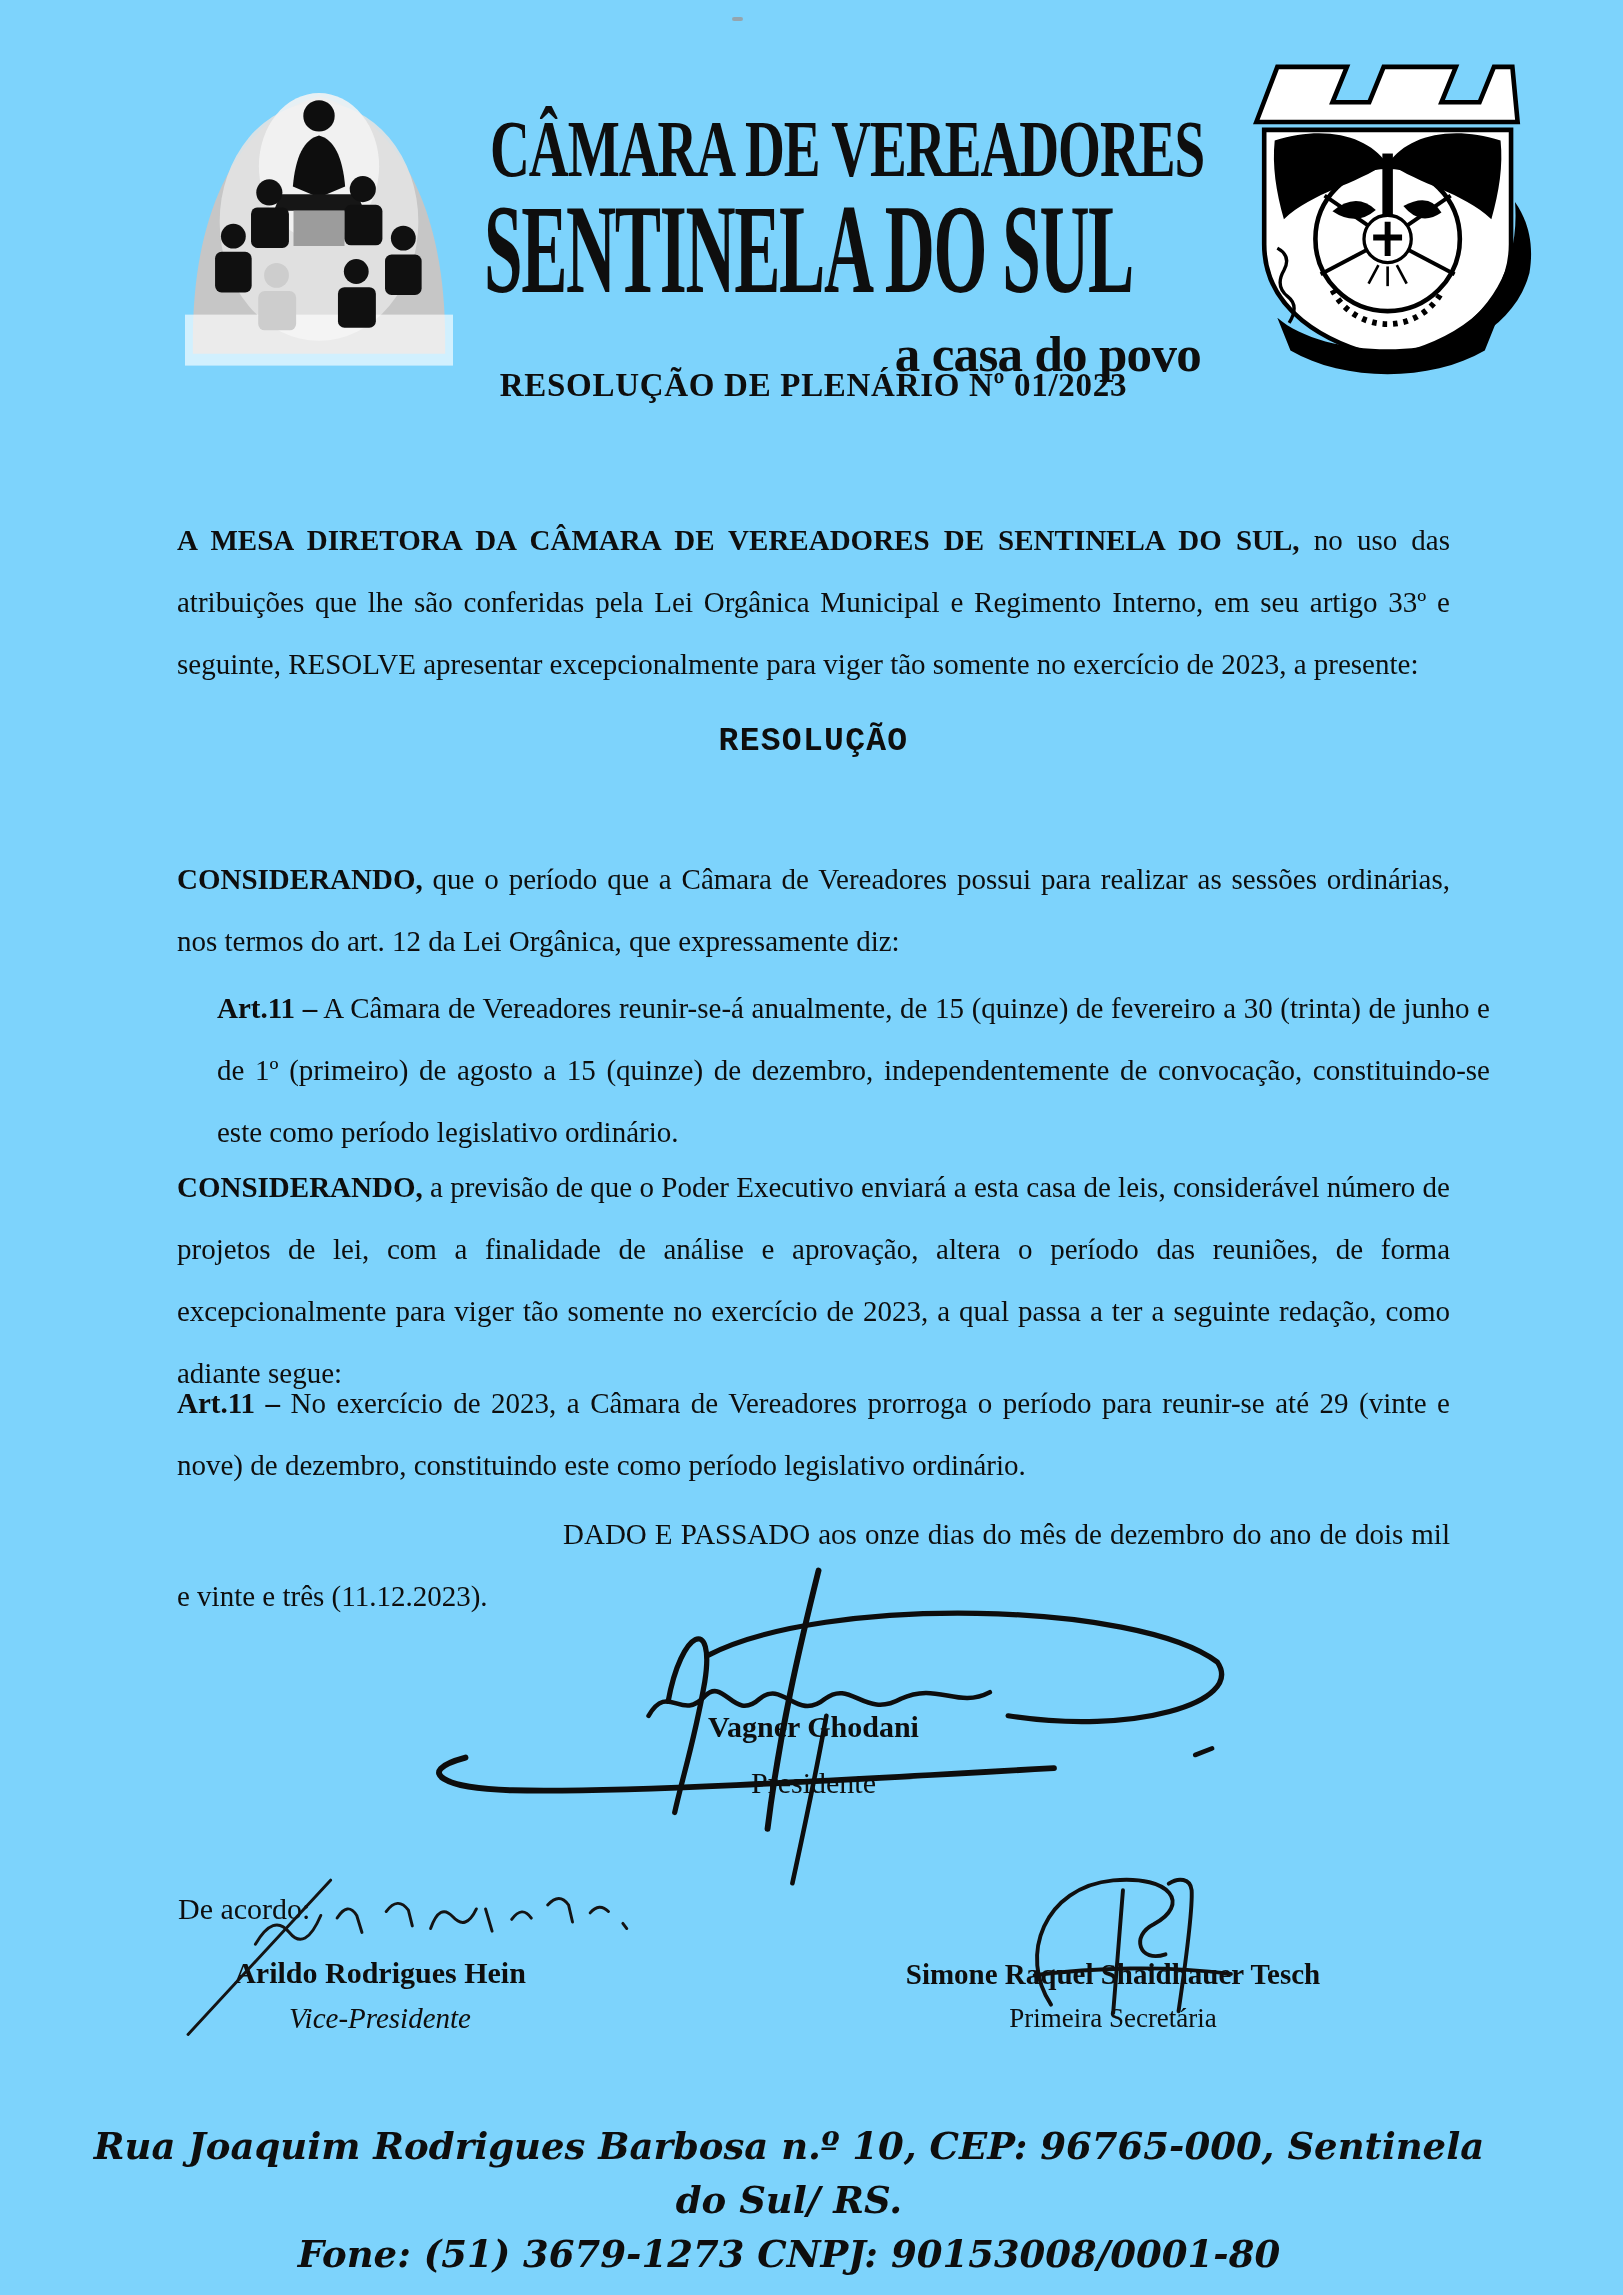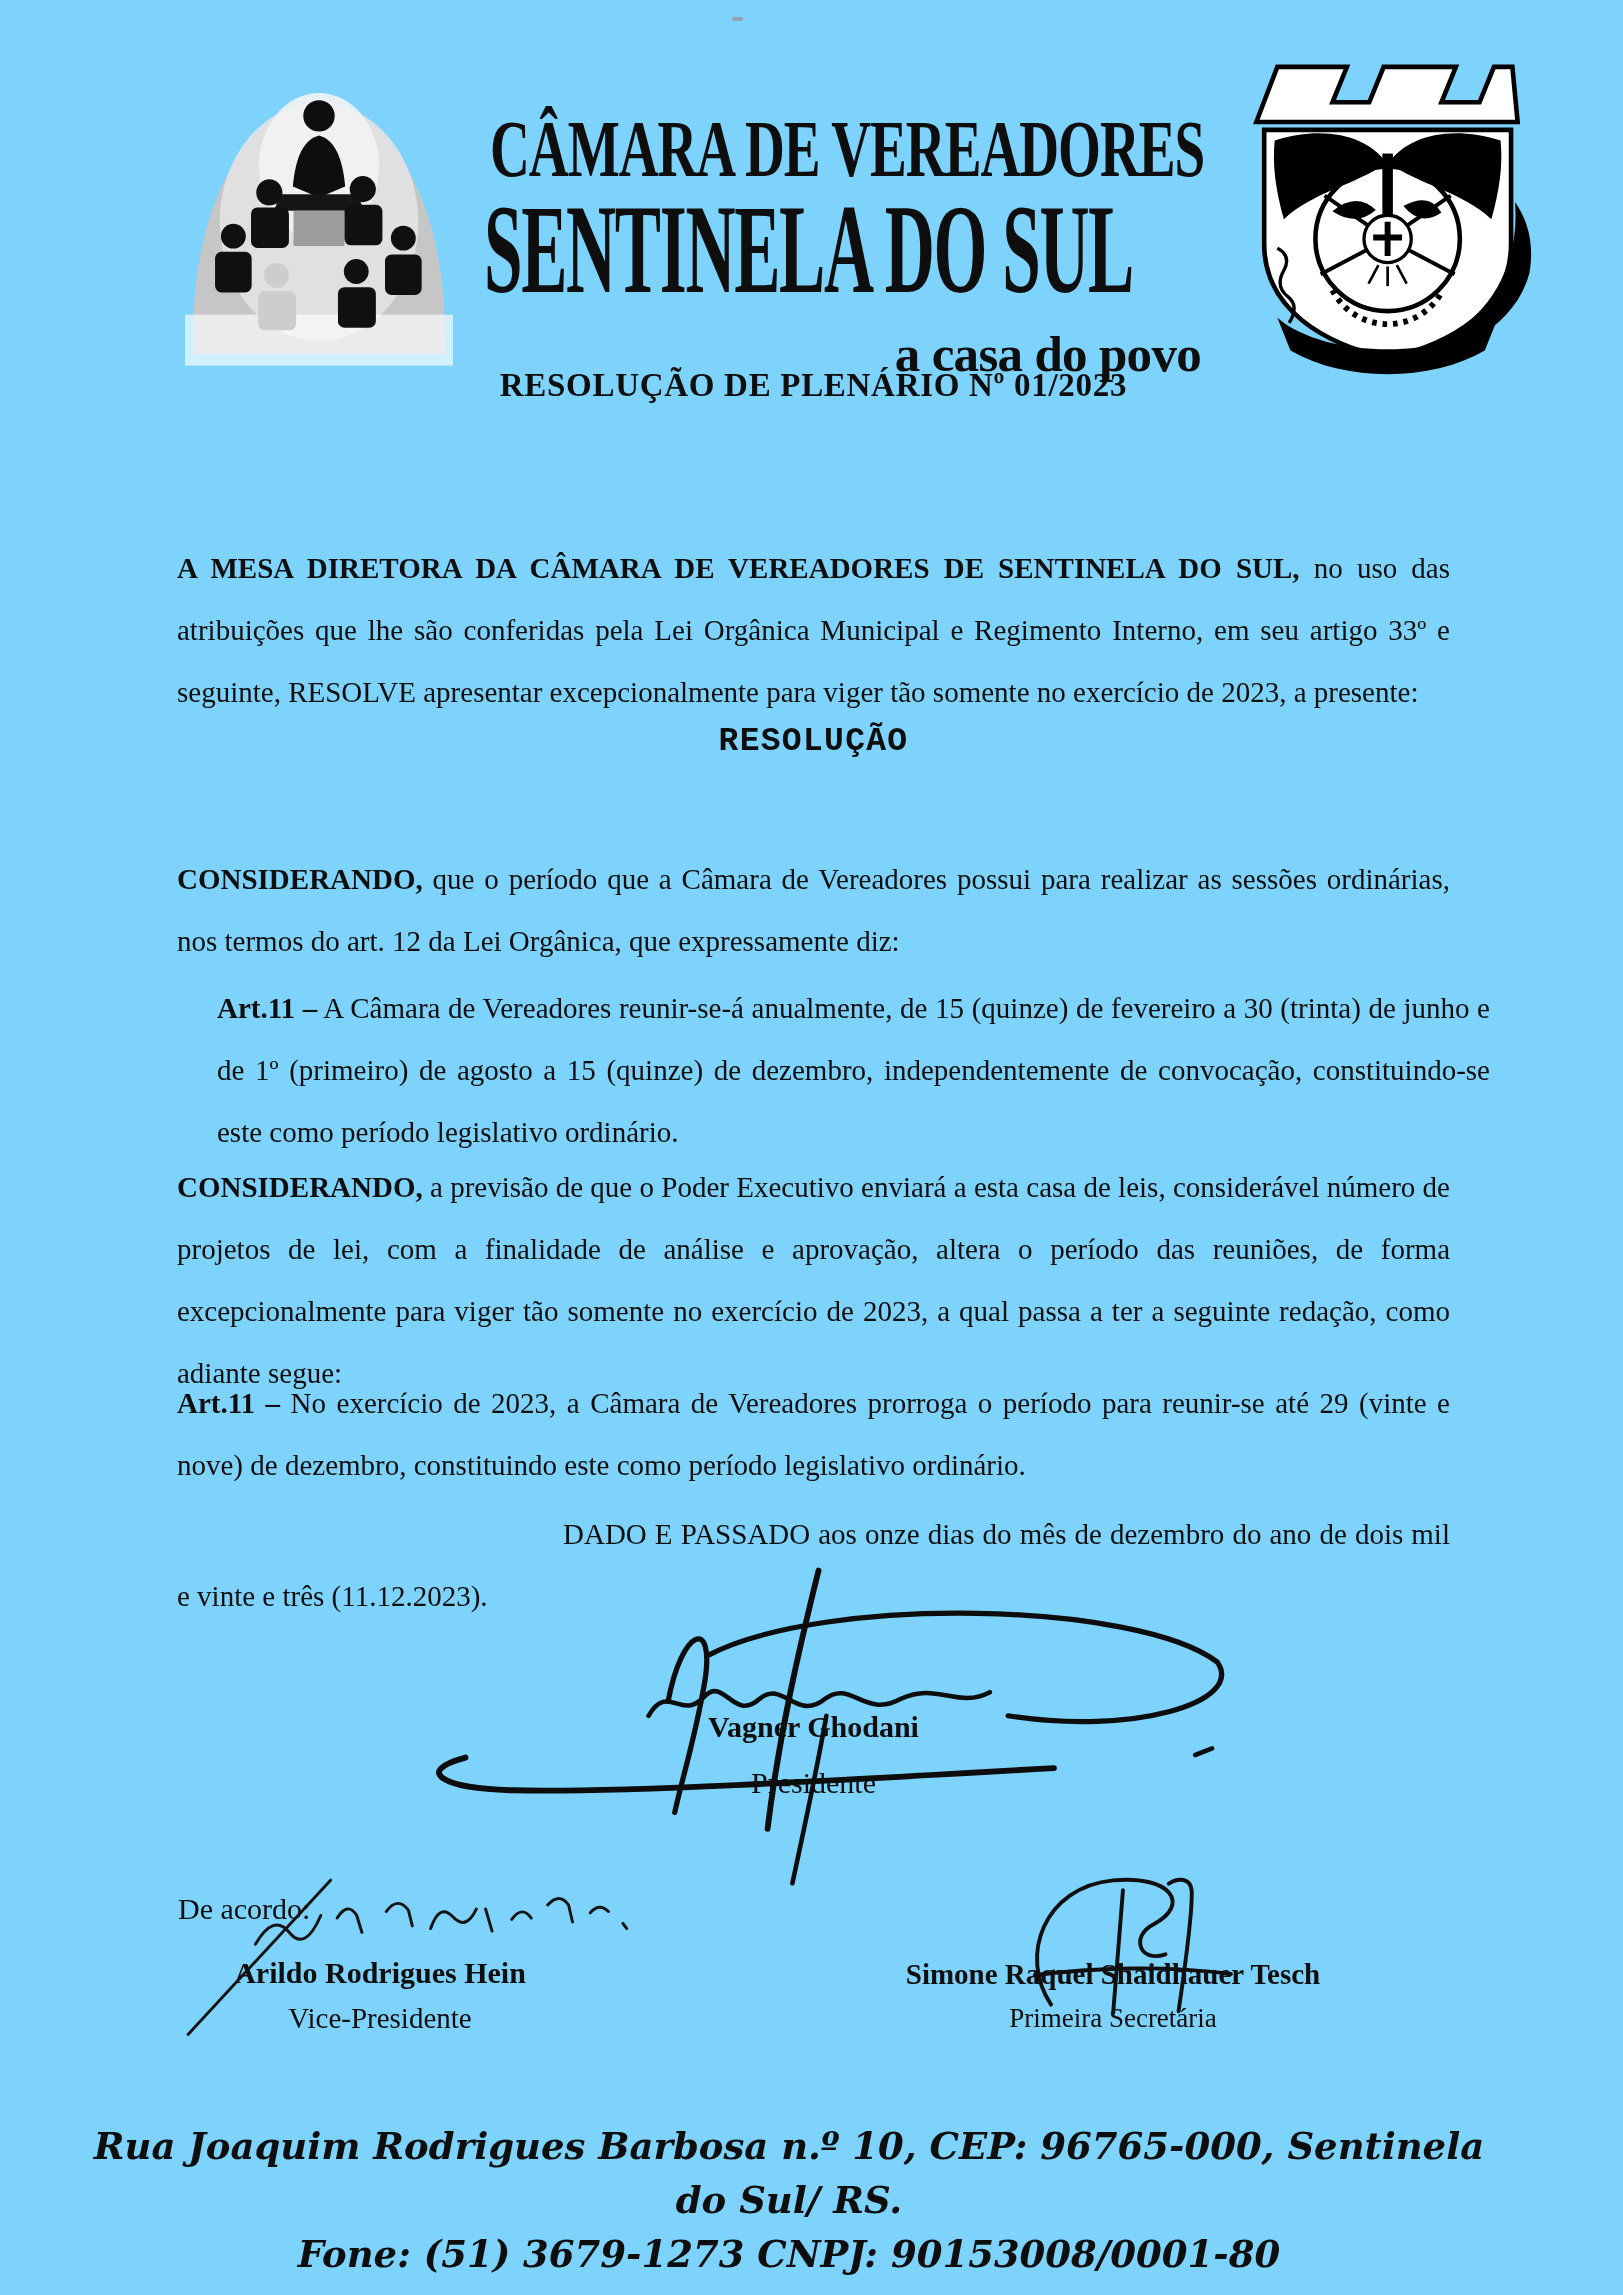--- a/index.html
+++ b/index.html
@@ -29,34 +29,34 @@
   
   .para{
     left:177px;width:1273px;font-size:29px;line-height:62px;
     text-align:justify;text-justify:inter-word;
   }
   .lead{font-weight:bold;}
   .section-heading{
     left:177px;top:723px;width:1273px;text-align:center;
     font-weight:bold;font-size:33px;letter-spacing:1.3px;font-family:Liberation Mono, monospace;
   }
-  .p1{top:508px;}
+  .p1{top:480px;}
   .p2{top:819px;}
   .p3{top:948px;margin-left:40px;}
   .p4{top:1127px;}
   .p5{top:1343px;}
   .p6{top:1474px;text-indent:386px;}
   
   .sig-name{font-weight:bold;font-size:30px;text-align:center;}
   .sig-role{font-size:30px;text-align:center;}
   .pres-name{left:177px;top:1710px;width:1273px;}
   .pres-role{left:177px;top:1766px;width:1273px;}
   .agree{left:178px;top:1892px;font-size:30px;}
   .vp-name{left:151px;top:1956px;width:458px;}
-  .vp-role{left:151px;top:2002px;width:458px;font-size:29px;}
+  .vp-role{left:151px;top:2002px;width:458px;font-size:29px;font-style:italic;}
   .sec-name{left:851px;top:1958px;width:524px;font-size:29px;}
   .sec-role{left:851px;top:2003px;width:524px;font-size:27px;}
   
   .footer{
     left:69px;top:2119px;width:1440px;text-align:center;
     font-family:"DejaVu Serif","Liberation Serif",serif;
     font-style:italic;font-weight:700;font-size:37px;line-height:54px;
   }
   .sig-svg{position:absolute;pointer-events:none;}
   .artifact{left:732px;top:17px;width:10.5px;height:3.9px;background:#9a9a9a;border-radius:2px;opacity:.8;}

